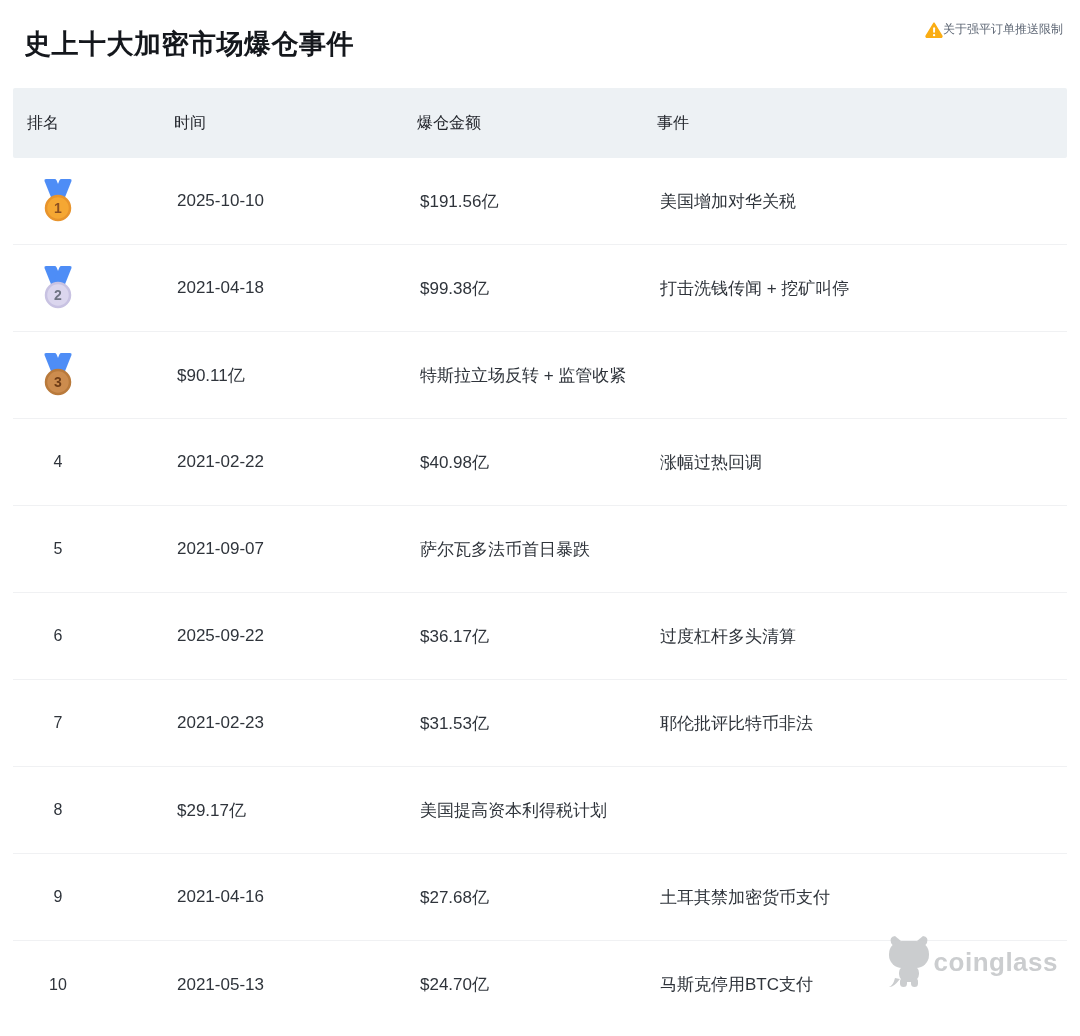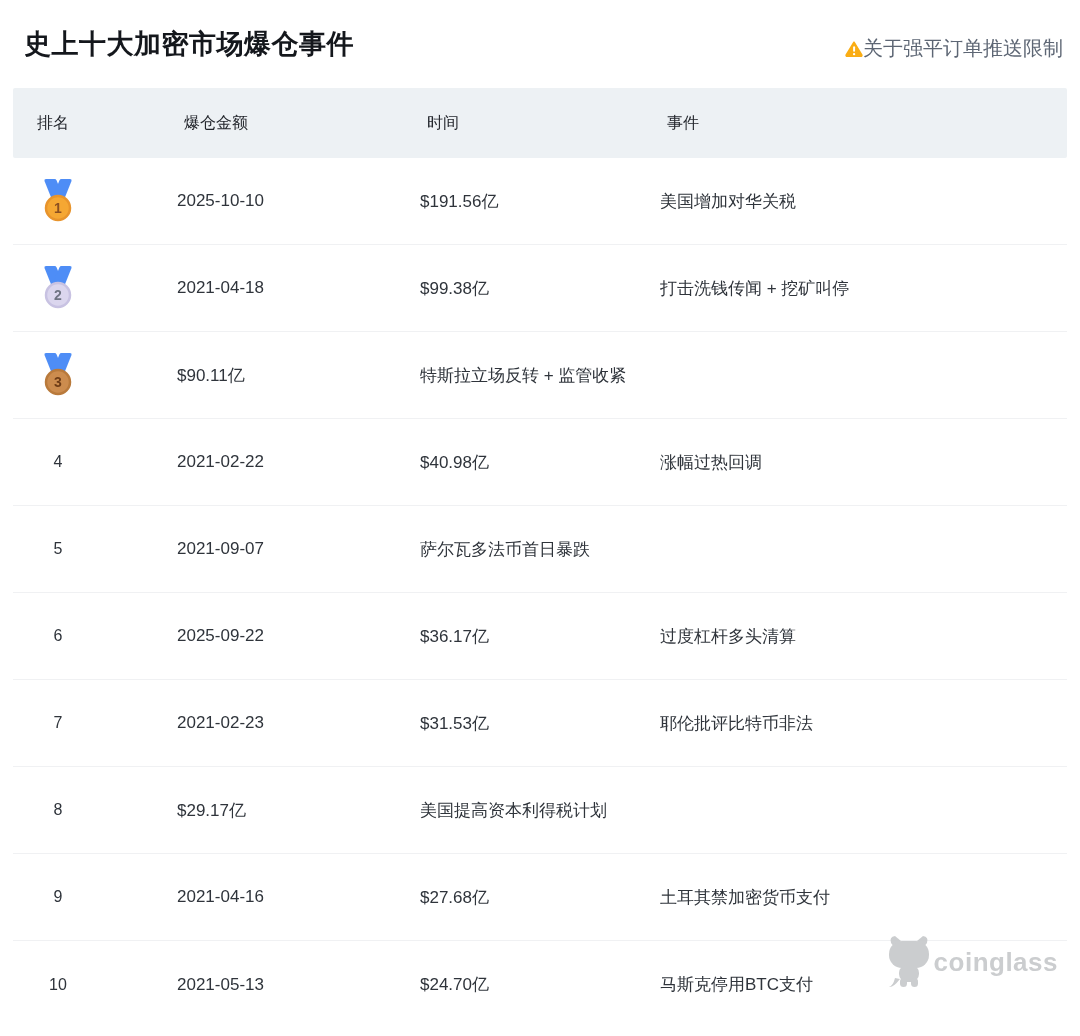--- a/index.html
+++ b/index.html
@@ -17,30 +17,30 @@
   body{
     width:1080px;height:1036px;position:relative;overflow:hidden;
     background:#ffffff;
     font-family:"Liberation Sans","DejaVu Sans",sans-serif;
   }
   .title{
     position:absolute;left:20px;top:22px;margin:4px;
     font-size:27px;font-weight:700;color:var(--title);letter-spacing:.5px;
   }
   .notice{
-    position:absolute;right:17px;top:35px;
+    position:absolute;right:17px;top:21px;
     display:flex;align-items:center;
-    font-size:20px;color:var(--notice);cursor:pointer;white-space:nowrap;
+    font-size:12px;color:var(--notice);cursor:pointer;white-space:nowrap;
   }
   .notice svg{display:block;}
   .table{position:absolute;left:13px;top:88px;width:1054px;}
   .thead{
     display:grid;grid-template-columns:147px 243px 240px 1fr;
     align-items:center;height:70px;background:var(--header-bg);
-    padding-left:24px;border-radius:2px;
+    padding-left:14px;border-radius:2px;
   }
   .th{font-size:16px;font-weight:500;color:var(--header-text);}
   .tr{
     display:grid;grid-template-columns:147px 243px 240px 1fr;
     align-items:center;height:87px;padding-left:17px;
     border-bottom:1px solid var(--divider);background:#ffffff;
   }
   .tr:last-child{border-bottom:none;}
   .td{font-size:17px;color:var(--body-text);}
   .rank-box{
@@ -70,22 +70,22 @@
       <path d="M10.9,1.1 L19.5,15.3 C20.2,16.5 19.3,18 17.9,18 L2.1,18 C0.7,18 -0.2,16.5 0.5,15.3 L9.1,1.1 C9.5,0.4 10.5,0.4 10.9,1.1 Z" fill="var(--warn)"></path>
       <rect x="9" y="6" width="2.2" height="6" rx="1.1" fill="#ffffff"></rect>
       <circle cx="10.1" cy="14.8" r="1.3" fill="#ffffff"></circle>
     </svg>
     <span>关于强平订单推送限制</span>
   </div>
 
   <div class="table">
     <div class="thead">
       <div class="th">排名</div>
+      <div class="th">时间</div>
       <div class="th">爆仓金额</div>
-      <div class="th">时间</div>
       <div class="th">事件</div>
     </div>
     <div class="tbody" id="tbody">
         <div class="tr">
     <div class="td td-rank">
       <span class="rank-box">
               <svg class="medal" width="40" height="44" viewBox="0 0 40 44" aria-hidden="true">
                 <path d="M6.5,2 Q6,0 8,0 L16.5,0 Q18,0 18.6,1.4 L24,14.5 L13.5,19.5 Z" fill="#4E8DF6"></path>
                 <path d="M33.5,2 Q34,0 32,0 L23.5,0 Q22,0 21.4,1.4 L16,14.5 L26.5,19.5 Z" fill="#4E8DF6"></path>
                 <circle cx="20" cy="29" r="12" fill="#F5A733" stroke="#E8942C" stroke-width="2.5"></circle>

